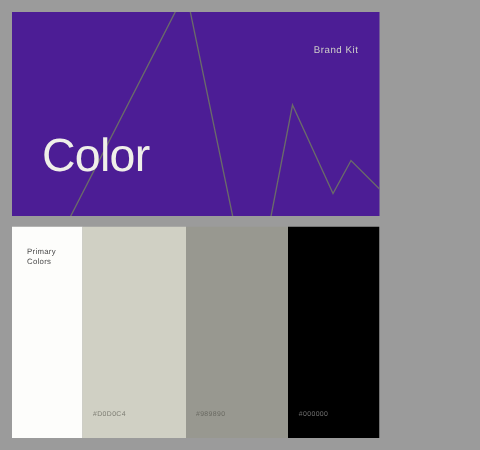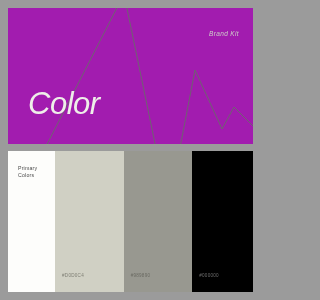--- a/index.html
+++ b/index.html
@@ -101,21 +101,21 @@
     color: #4a4a4a;
     font-family: "Liberation Sans", sans-serif;
     white-space: pre-line;
   }
 </style>
 </head>
 <body>
 
 <div class="page">
 
-  <section class="hero" style="background: #a21caf; font-style: italic;">
+  <section class="hero" style="background: #4c1d95;">
 
     <svg class="hero-art" viewBox="0 0 245 136" preserveAspectRatio="none">
       <polyline points="32,150 116,-14 150,150 170,150 187,62 214,121 226,99 245,118" fill="none" stroke="#6a6a6a" stroke-width="0.9" stroke-linejoin="miter" vector-effect="non-scaling-stroke"></polyline>
     </svg>
 
     <div class="hero-kicker" style="color: rgb(207, 207, 202);">Brand Kit</div>
 
     <h1 class="hero-title" style="color: rgb(239, 239, 233);">Color</h1>
   </section>
 

